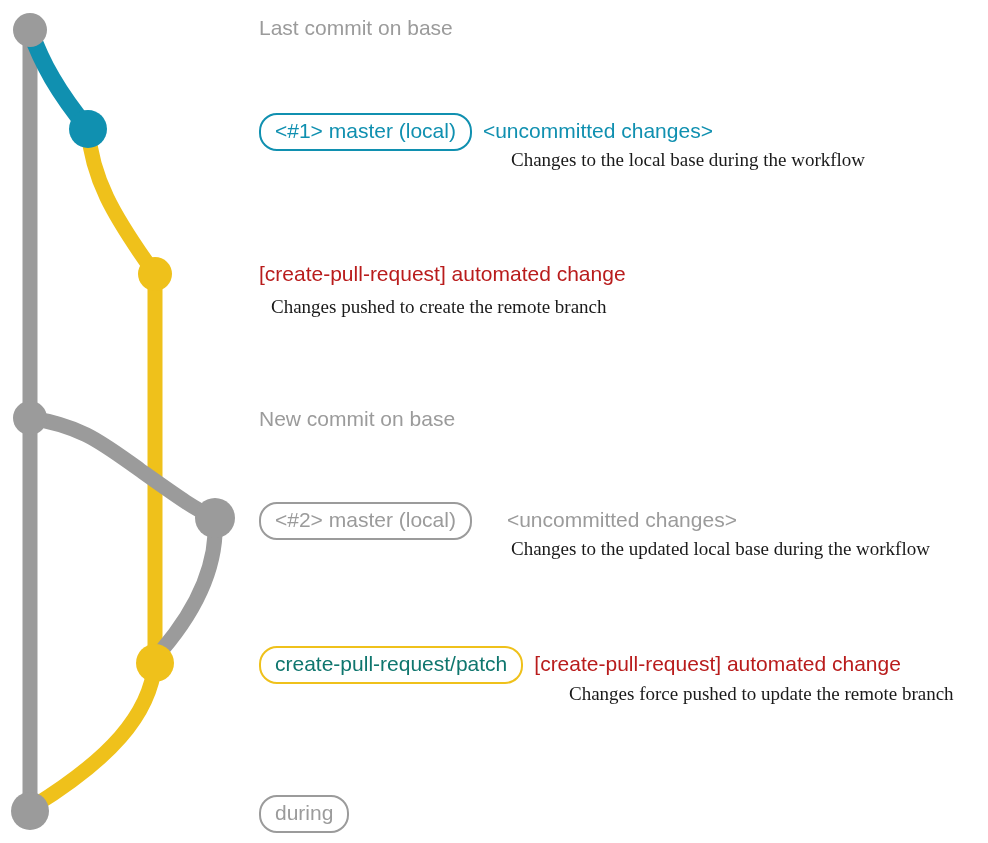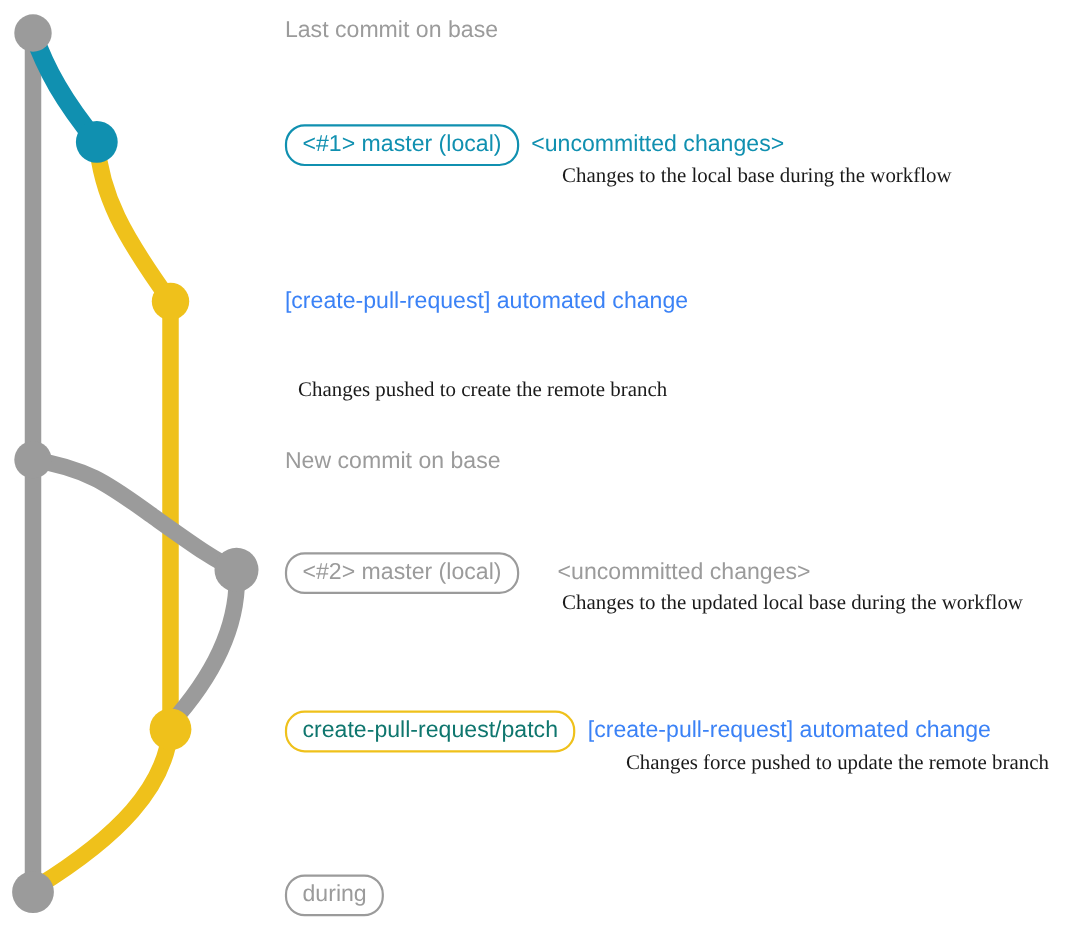--- a/index.html
+++ b/index.html
@@ -48,21 +48,21 @@
   .pill.teal { border-color: #1090b0; color: #1090b0; }
   .pill.yellow { border-color: #efc11b; color: #0f766e; }
   .pill.gray { border-color: #9b9b9b; color: #9b9b9b; }
   .subject {
     font-size: 21px;
     line-height: 24px;
     font-family: "Liberation Sans", sans-serif;
   }
   .subject.gray { color: #9b9b9b; }
   .subject.teal { color: #1090b0; }
-  .subject.yellow { color: #3b82f6; }
+  .subject.yellow { color: #b91c1c; }
   .desc {
     position: absolute;
     font-family: "Liberation Serif", serif;
     font-size: 19px;
     line-height: 22px;
     color: #1a1a1a;
     white-space: nowrap;
   }
   .pill-gap { display: inline-block; width: 11px; }
 </style>
@@ -103,21 +103,21 @@
   <div class="row" style="left:259px; top:113px;">
     <span class="pill teal">&lt;#1&gt; master (local)</span>
     <span class="pill-gap"></span>
     <span class="subject teal">&lt;uncommitted changes&gt;</span>
   </div>
   <div class="desc" style="left:511px; top:149px;">Changes to the local base during the workflow</div>
 
   <div class="row" style="left:259px; top:262px;">
     <span class="subject yellow">[create-pull-request] automated change</span>
   </div>
-  <div class="desc" style="left:271px; top:296px;margin-top:48px;">Changes pushed to create the remote branch</div>
+  <div class="desc" style="left:271px; top:296px;">Changes pushed to create the remote branch</div>
 
   <div class="row" style="left:259px; top:407px;">
     <span class="subject gray">New commit on base</span>
   </div>
 
   <div class="row" style="left:259px; top:502px;gap:12px;">
     <span class="pill gray">&lt;#2&gt; master (local)</span>
     <span class="pill-gap"></span>
     <span class="subject gray">&lt;uncommitted changes&gt;</span>
   </div>

